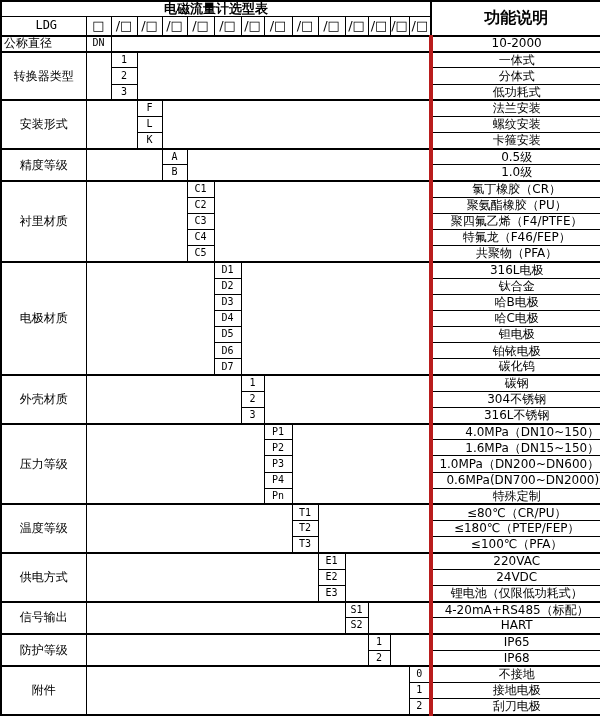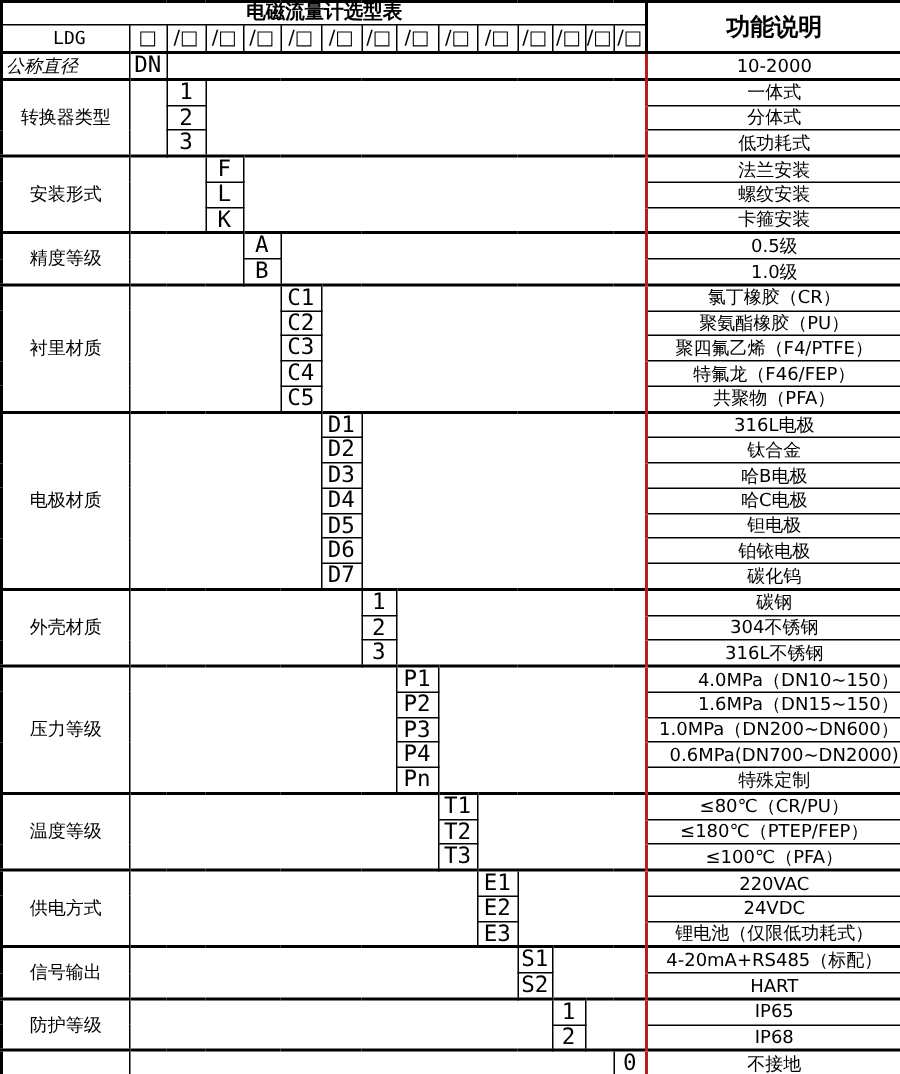--- a/index.html
+++ b/index.html
@@ -19,23 +19,23 @@
     overflow:hidden; white-space:nowrap;
   }
   tr.title-row { height:15px; }
   tr.code-row  { height:19px; }
   tr.data-row  { height:16px; }
   td.title { font-weight:bold; font-size:13px; }
   td.func-header { font-weight:bold; font-size:16px; border-left:2px solid #000; }
   td.ldg { text-align:center; padding-left:6px; font-family:"DejaVu Sans Mono", monospace; font-size:12px; }
   td.box-cell { font-size:13px; font-family:"DejaVu Sans", sans-serif; padding:0; }
   td.cat { font-size:12px; }
-  td.cat.left { text-align:left; padding-left:2px;font-style:italic; }
-  td.code { font-family:"DejaVu Sans Mono", monospace; font-size:15px; }
-  td.func { font-size:12px; border-left:2px solid #b91c1c; }
+  td.cat.left { text-align:left; padding-left:2px; }
+  td.code { font-family:"DejaVu Sans Mono", monospace; font-size:10px; }
+  td.func { font-size:12px; border-left:4px solid #b91c1c; }
   td.func.left { text-align:right; padding-left:2px; }
   td.filler { border-left:1px solid #000; border-right:1px solid #000; }
   tr.grp-first td { border-top:2px solid #000; }
 </style>
 </head>
 <body>
 
 <div class="page">
   <table class="sel">
     <colgroup>

